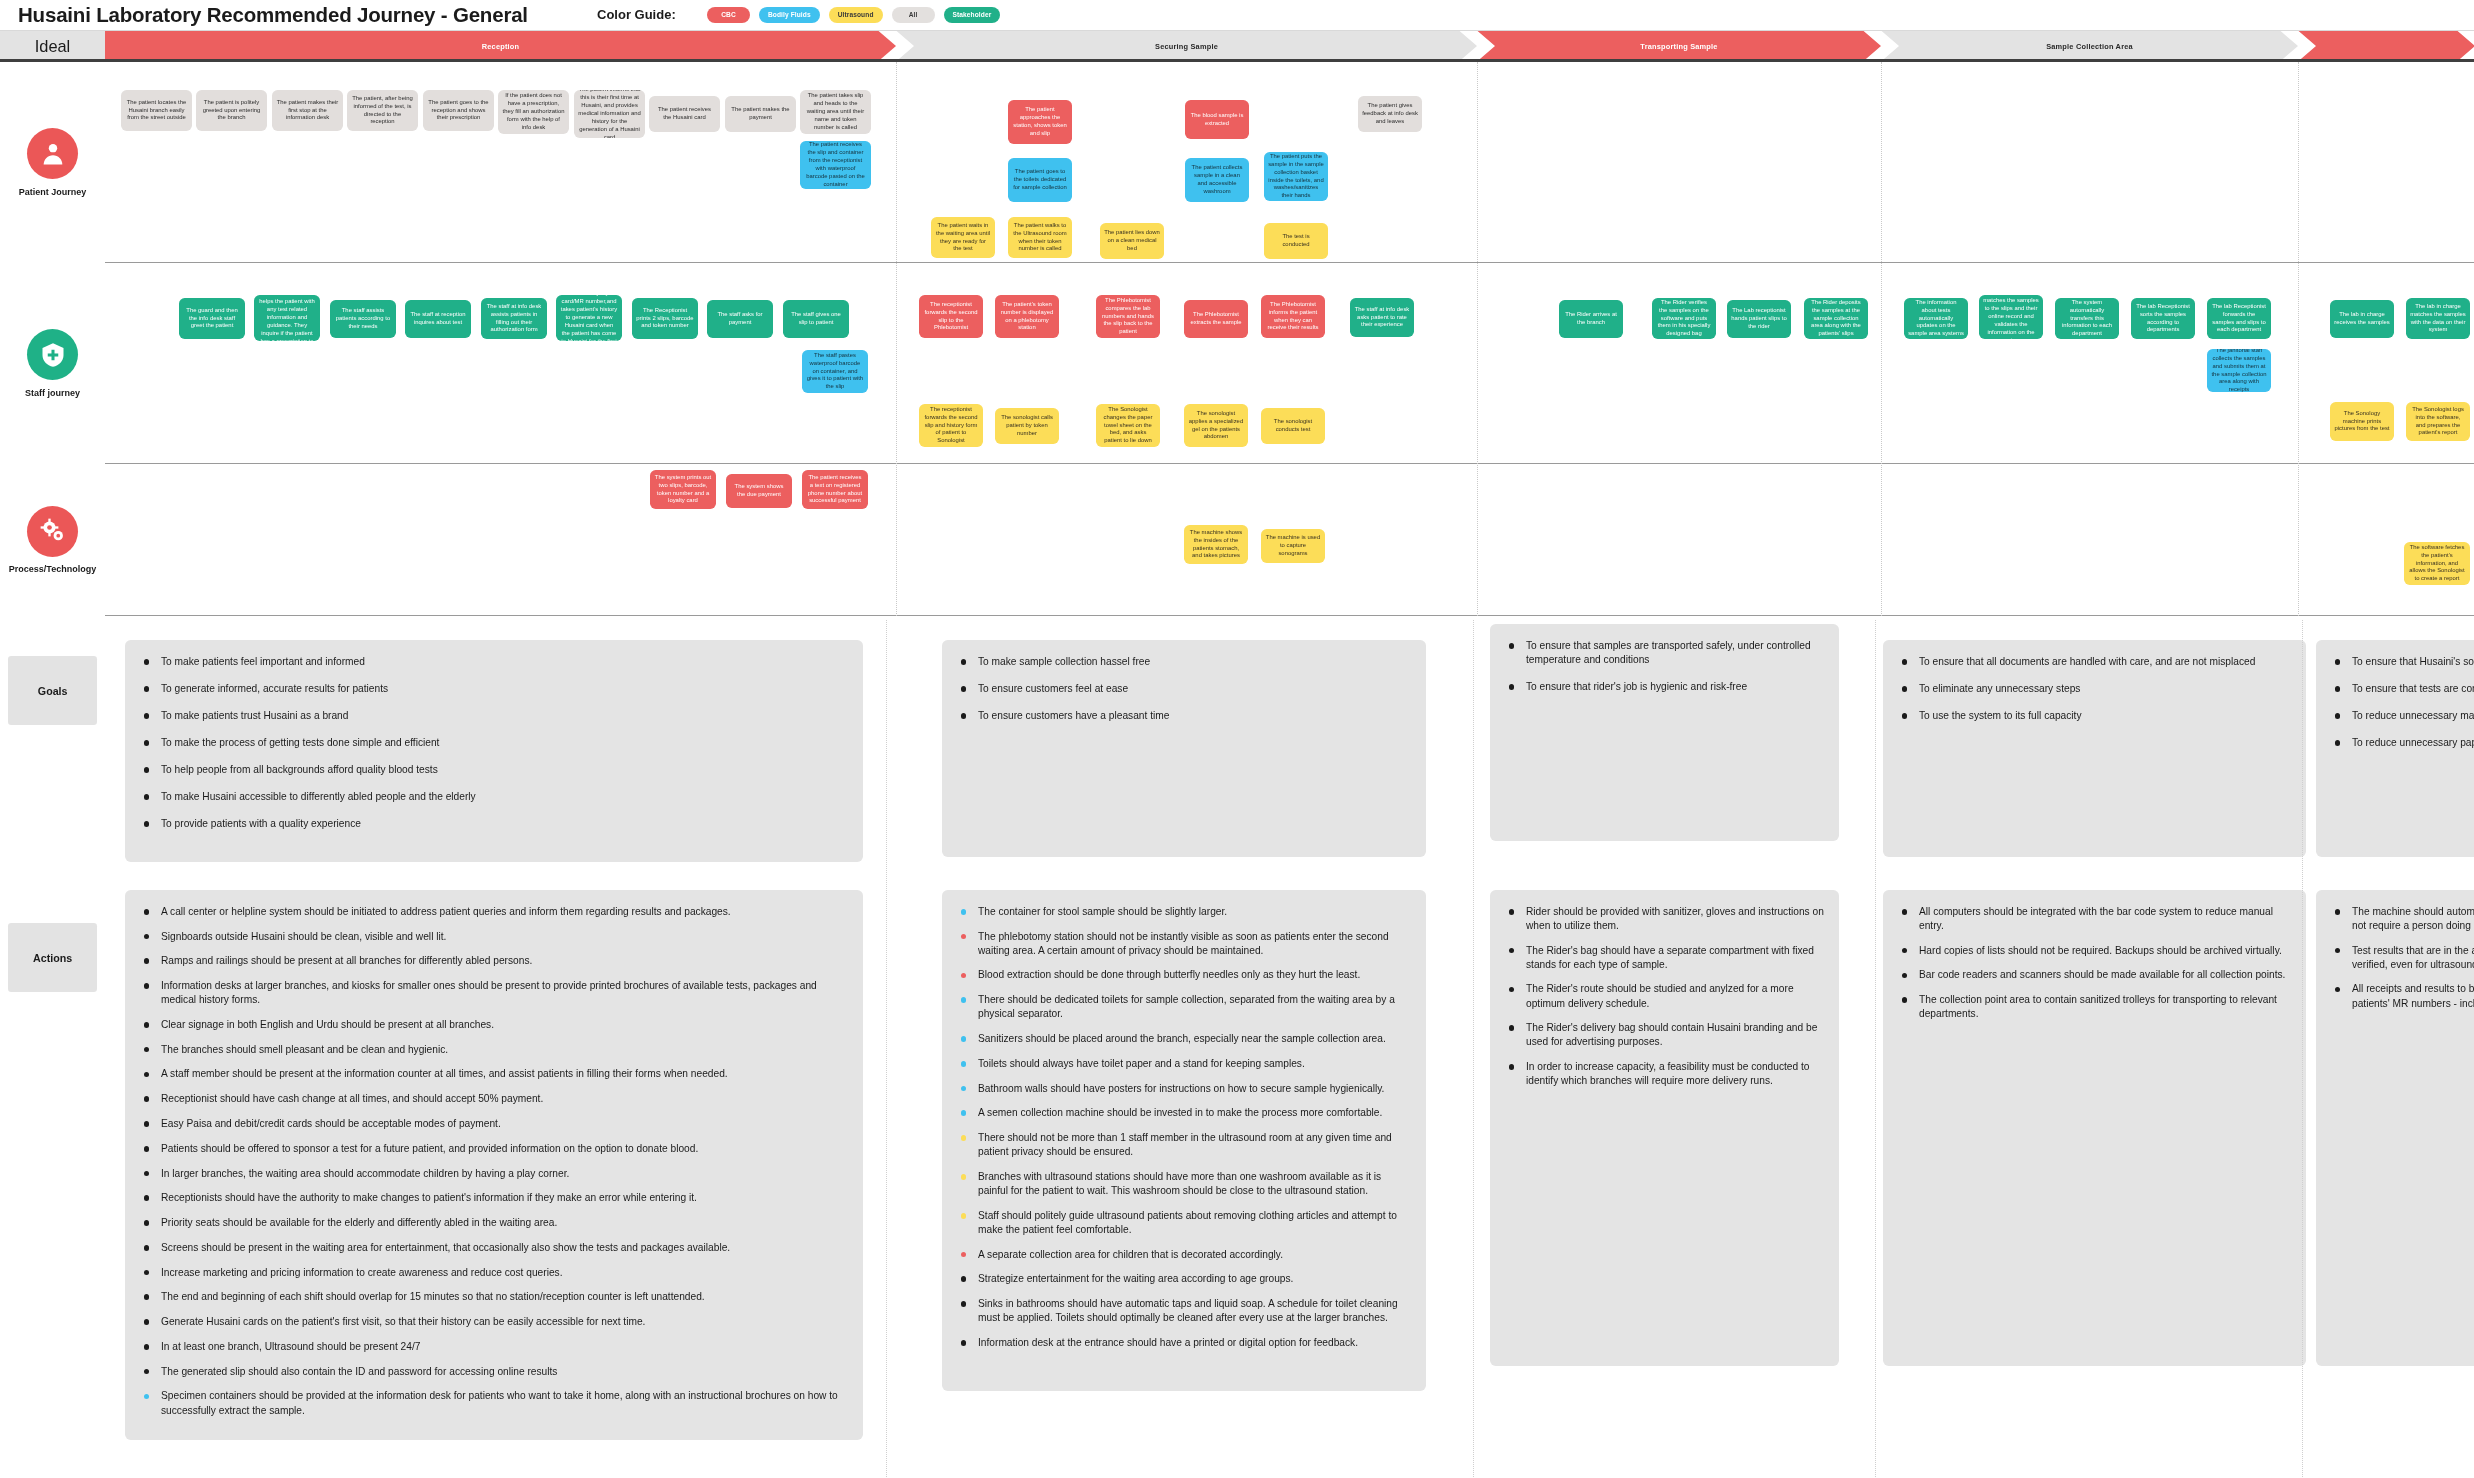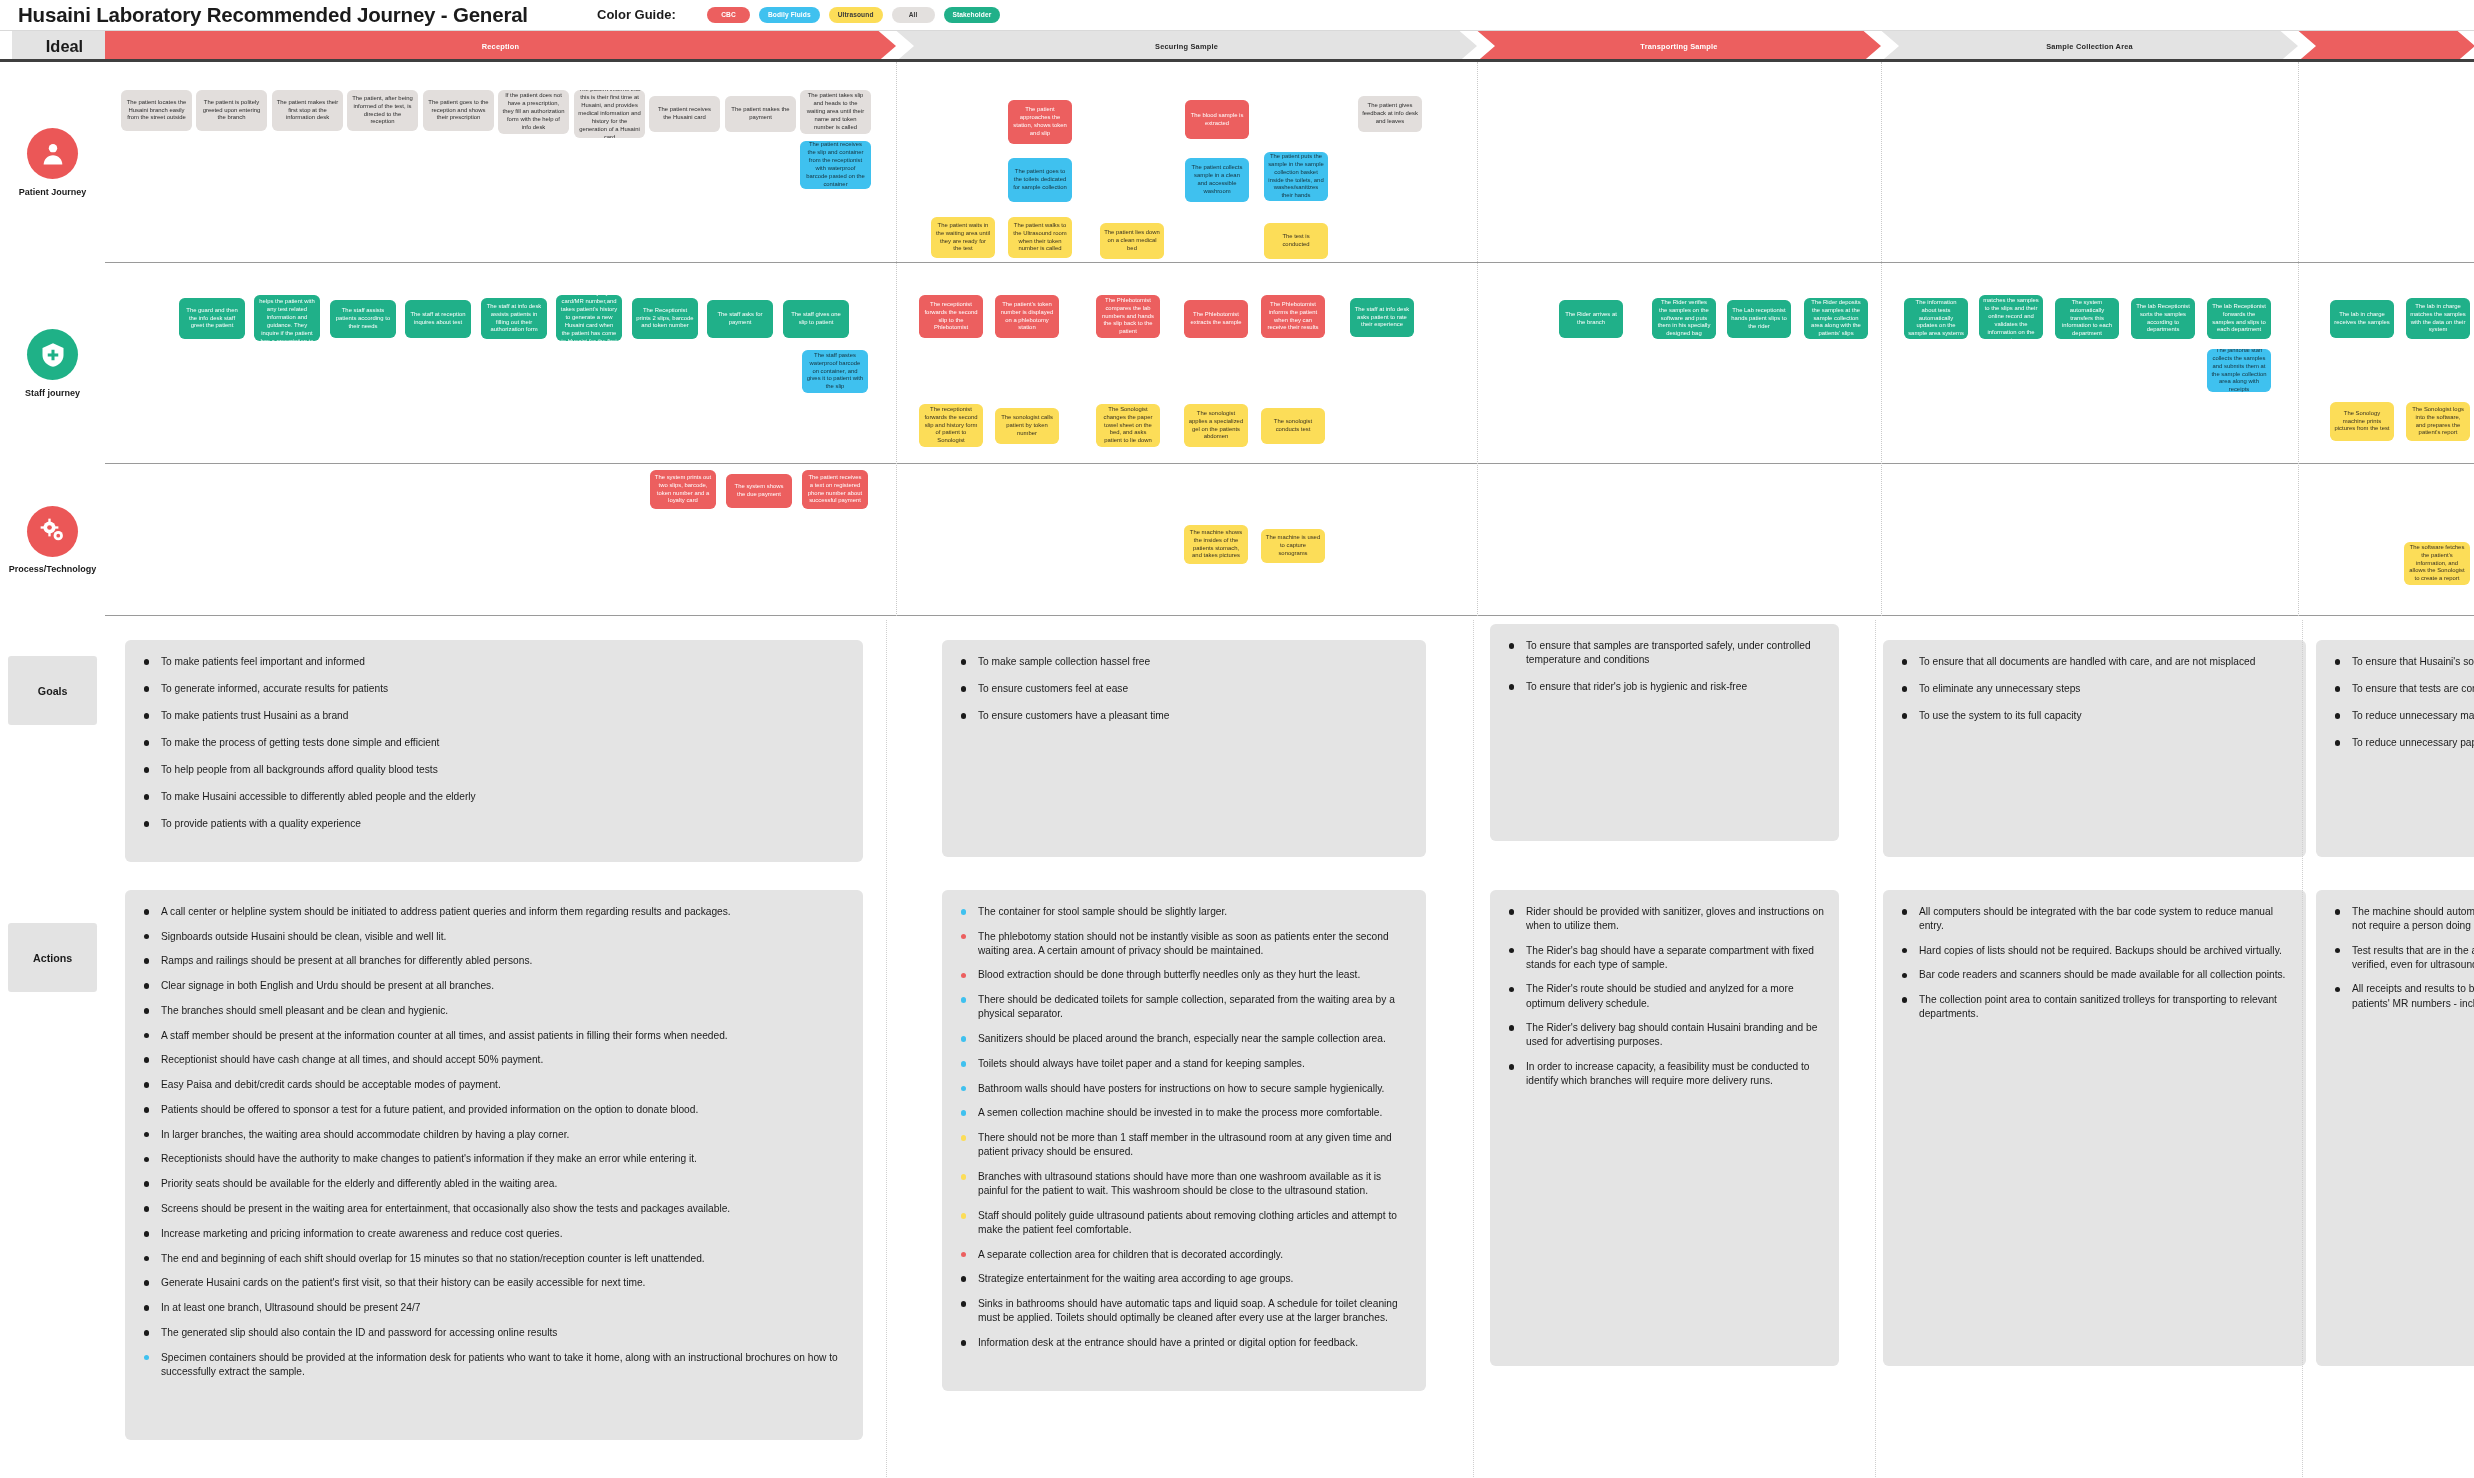--- a/index.html
+++ b/index.html
@@ -34,23 +34,23 @@
   }
   .chip.gray { color: #3a3a3a; }
   .chip.yellow { color: #3a3a3a; }
 
   
   .band {
     position: absolute; left: 0; top: 29.5px; width: 2475px; height: 31px;
     border-top: 0.8px solid #d9d9d9;
   }
   .ideal-cell {
-    position: absolute; left: 12px; top: 0; width: 105px; height: 31px;
+    position: absolute; left: 0; top: 0; width: 105px; height: 31px;
     background: #e3e3e3; display: flex; align-items: center; justify-content: center;
-    font-size: 16.4px; font-weight: bold; color: #1b1b1b;
+    font-size: 16.4px; font-weight: normal; color: #1b1b1b;
   }
   .phase {
     position: absolute; top: 0; height: 31px;
     display: flex; align-items: center; justify-content: center;
   }
   .phase .ptxt {
     font-size: 7.4px; font-weight: bold; letter-spacing: 0.2px; z-index: 3;
     position: relative; text-align: center; padding: 0 14.8px;
   }
   .phase.red .ptxt { color: #ffffff; }
@@ -242,20 +242,21 @@
           <li><span class="dot" style="background: rgb(27, 27, 27);"></span><span>To reduce unnecessary manual labor</span></li>
           <li><span class="dot" style="background: rgb(27, 27, 27);"></span><span>To reduce unnecessary paper work</span></li>
         </ul>
       </div>
       <div class="section-label" style="top: 923px;">Actions</div>
       <div class="panel actions" style="left: 125px; top: 890px; width: 738px; height: 550px;">
         <ul>
           <li><span class="dot" style="background: rgb(27, 27, 27);"></span><span>A call center or helpline system should be initiated to address patient queries and inform them regarding results and packages.</span></li>
           <li><span class="dot" style="background: rgb(27, 27, 27);"></span><span>Signboards outside Husaini should be clean, visible and well lit.</span></li>
           <li><span class="dot" style="background: rgb(27, 27, 27);"></span><span>Ramps and railings should be present at all branches for differently abled persons.</span></li>
+          <li><span class="dot" style="background: rgb(27, 27, 27);"></span><span>Information desks at larger branches, and kiosks for smaller ones should be present to provide printed brochures of available tests, packages and medical history forms.</span></li>
           <li><span class="dot" style="background: rgb(27, 27, 27);"></span><span>Clear signage in both English and Urdu should be present at all branches.</span></li>
           <li><span class="dot" style="background: rgb(27, 27, 27);"></span><span>The branches should smell pleasant and be clean and hygienic.</span></li>
           <li><span class="dot" style="background: rgb(27, 27, 27);"></span><span>A staff member should be present at the information counter at all times, and assist patients in filling their forms when needed.</span></li>
           <li><span class="dot" style="background: rgb(27, 27, 27);"></span><span>Receptionist should have cash change at all times, and should accept 50% payment.</span></li>
           <li><span class="dot" style="background: rgb(27, 27, 27);"></span><span>Easy Paisa and debit/credit cards should be acceptable modes of payment.</span></li>
           <li><span class="dot" style="background: rgb(27, 27, 27);"></span><span>Patients should be offered to sponsor a test for a future patient, and provided information on the option to donate blood.</span></li>
           <li><span class="dot" style="background: rgb(27, 27, 27);"></span><span>In larger branches, the waiting area should accommodate children by having a play corner.</span></li>
           <li><span class="dot" style="background: rgb(27, 27, 27);"></span><span>Receptionists should have the authority to make changes to patient's information if they make an error while entering it.</span></li>
           <li><span class="dot" style="background: rgb(27, 27, 27);"></span><span>Priority seats should be available for the elderly and differently abled in the waiting area.</span></li>
           <li><span class="dot" style="background: rgb(27, 27, 27);"></span><span>Screens should be present in the waiting area for entertainment, that occasionally also show the tests and packages available.</span></li>

